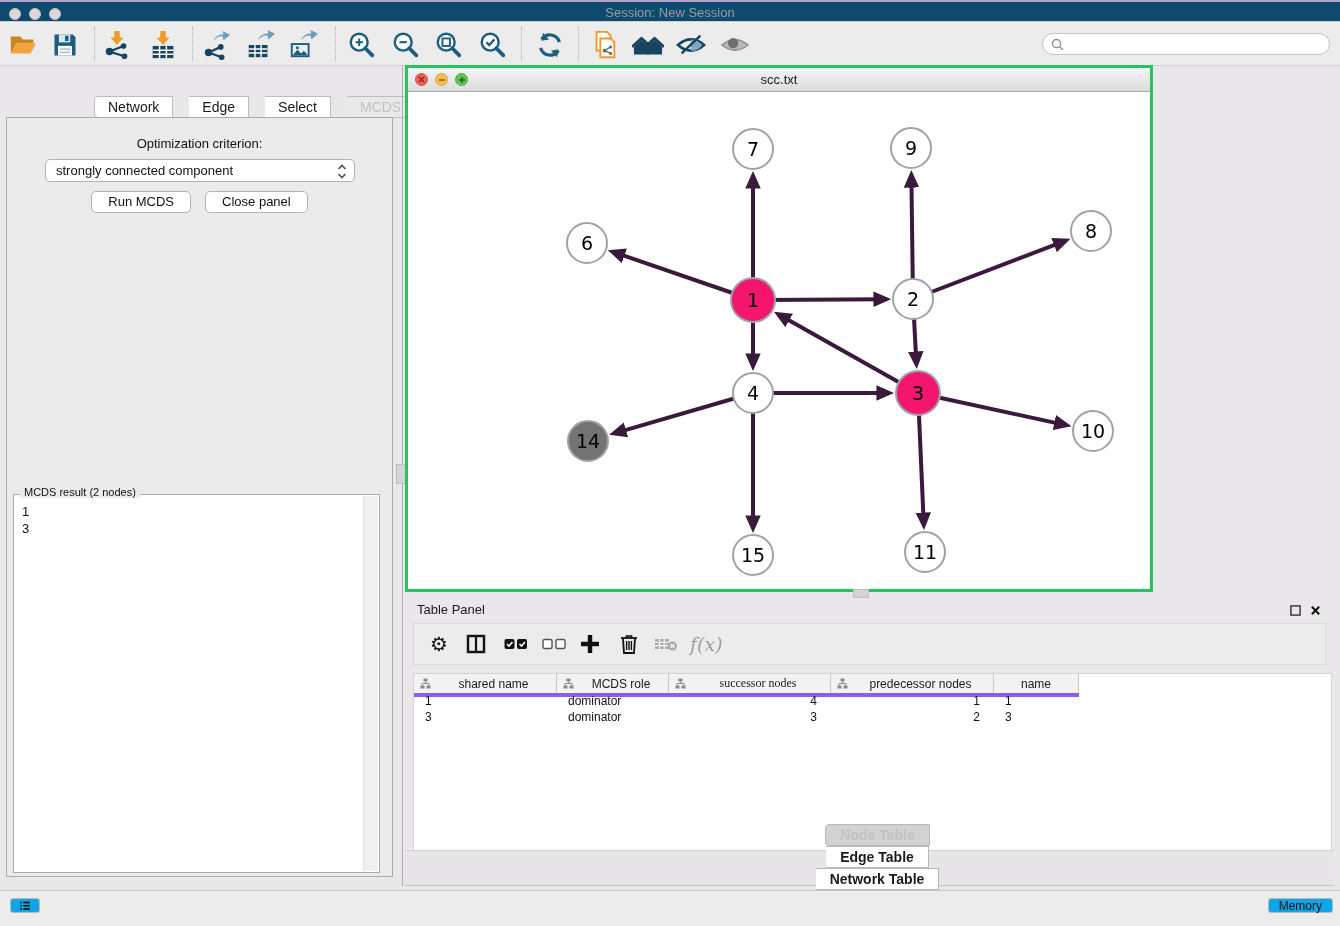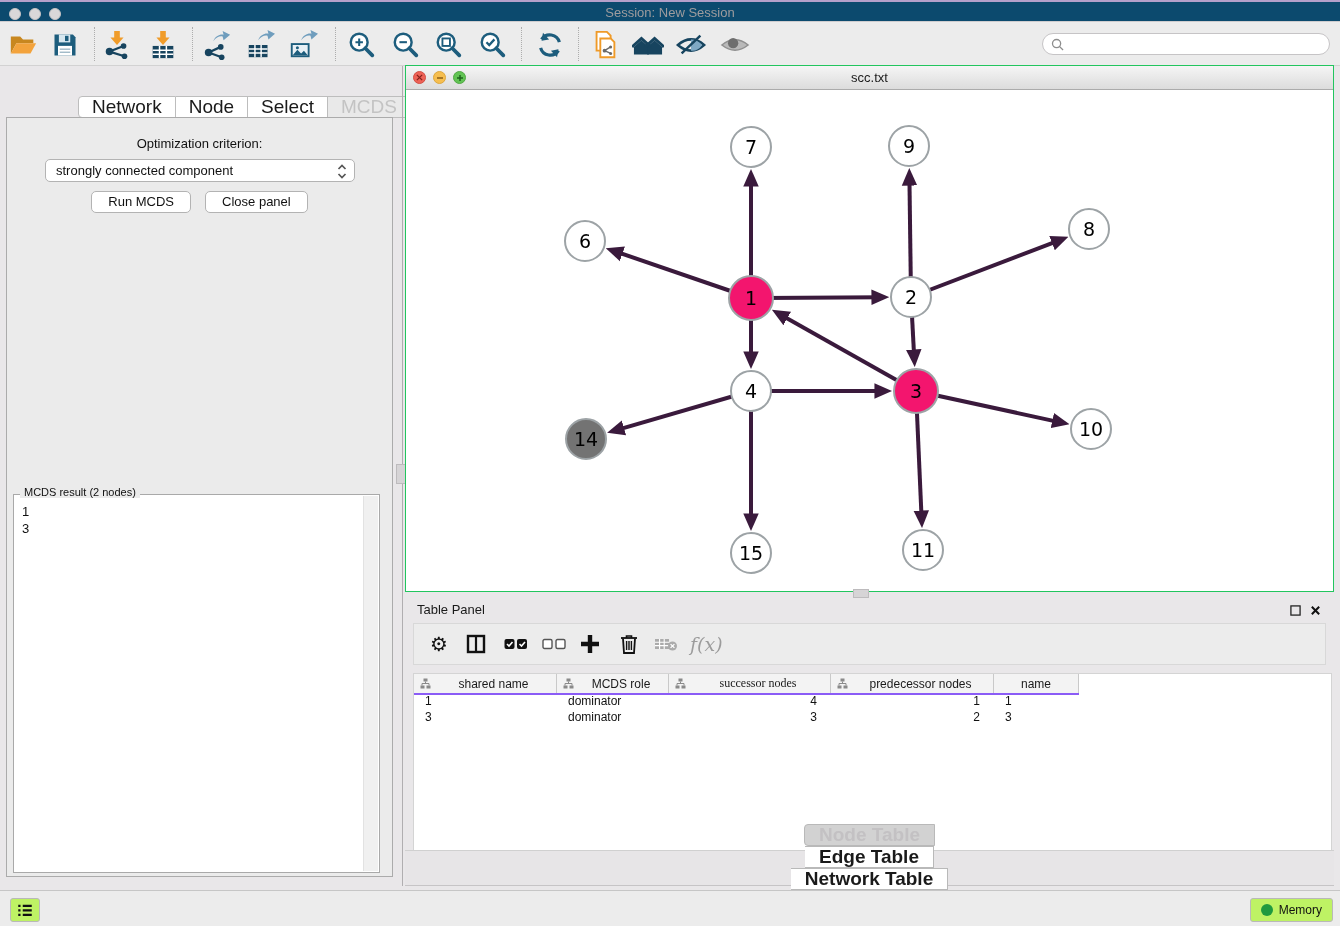--- a/index.html
+++ b/index.html
@@ -28,22 +28,22 @@
   .searchbox input{border:none;outline:none;background:transparent;font-size:12px;
     width:240px;margin-left:5px;font-family:"Liberation Sans",sans-serif;}
 
   
   .cpanel{position:absolute;left:0;top:66px;width:400px;height:820px;}
   .panel-head{position:absolute;left:0;top:0;width:100%;height:26px;}
   .panel-title{position:absolute;left:12px;top:5px;font-size:13px;color:#1a1a1a;}
   .winbtn{position:absolute;top:6px;width:14px;height:14px;display:flex;
     align-items:center;justify-content:center;}
   .cp-tabs{position:absolute;left:78px;top:30px;height:22px;display:flex;}
-  .seg{background:#fff;border:1px solid #bdbdbd;border-left:none;font-size:19px;
-    color:#1a1a1a;padding:0 13px;line-height:20px;height:22px;box-sizing:border-box;}
+  .seg{background:#fff;border:1px solid #bdbdbd;border-left:none;font-size:14px;
+    color:#1a1a1a;padding:0 13px;line-height:20px;height:22px;box-sizing:border-box;margin-left:16px;}
   .seg:first-child{border-left:1px solid #bdbdbd;border-radius:4px 0 0 4px;}
   .seg:last-child{border-radius:0 4px 4px 0;}
   .seg.active{background:#e9e9e9;color:#c3c3c3;}
   .cp-box{position:absolute;left:6px;top:51px;width:387px;height:760px;
     background:#ebebeb;border:1px solid #ababab;box-sizing:border-box;}
   .opt-label{position:absolute;left:0;right:0;top:18px;text-align:center;
     font-size:13px;color:#111;}
   .dropdown{position:absolute;left:38px;top:41px;width:310px;height:23px;
     background:#fff;border:1px solid #b3b3b3;border-radius:5px;box-sizing:border-box;
     display:flex;align-items:center;font-size:13px;color:#111;padding-left:10px;}
@@ -65,22 +65,22 @@
   
   .vsplit{position:absolute;left:400px;top:66px;width:5px;height:820px;}
   .vsplit .line{position:absolute;left:2px;top:0;bottom:0;width:1px;background:#b0aeb0;}
   .vsplit .grip{position:absolute;left:-4px;top:398px;width:12px;height:18px;
     background:#d6d4d6;border:1px solid #bdbbbd;}
   .hsplit{position:absolute;left:405px;top:592px;width:929px;height:5px;}
   .hsplit .grip{position:absolute;left:448px;top:-3px;width:14px;height:7px;
     background:#d6d4d6;border:1px solid #bdbbbd;}
 
   
-  .netwin{position:absolute;left:405px;top:65px;width:929px;height:527px;
-    background:#fff;border:1px solid #22c55e;box-sizing:border-box;}
+  .netwin{position:absolute;left:405px;top:65px;width:748px;height:527px;
+    background:#fff;border:3px solid #22c55e;box-sizing:border-box;}
   .netbar{position:absolute;left:0;top:0;right:0;height:23px;
     background:linear-gradient(#f5f5f5,#dcdcdc);border-bottom:1px solid #ababab;}
   .netbar .title{position:absolute;left:0;right:0;top:4px;text-align:center;
     font-size:13px;color:#1a1a1a;}
   .mac{position:absolute;top:5px;width:13px;height:13px;border-radius:50%;
     box-sizing:border-box;display:flex;align-items:center;justify-content:center;}
   .graph{position:absolute;left:0;top:23px;width:927px;height:500px;}
   .graph svg{position:absolute;left:0;top:0;}
   .gnode{position:absolute;border-radius:50%;border:2px solid #9da3a6;
     background:#fff;display:flex;align-items:center;justify-content:center;
@@ -88,39 +88,39 @@
 
   
   .tpanel{position:absolute;left:405px;top:597px;width:929px;height:289px;
     border-bottom:1px solid #c6c4c6;box-sizing:border-box;}
   .ttoolbar{position:absolute;left:8px;right:8px;top:26px;height:42px;
     background:#ececec;border:1px solid #d8d8d8;box-sizing:border-box;}
   .tti{position:absolute;top:0;height:40px;display:flex;align-items:center;}
   .twhite{position:absolute;left:8px;right:2px;top:76px;height:178px;background:#fff;
     border:1px solid #d4d4d4;border-bottom:none;box-sizing:border-box;}
   .thead{position:absolute;left:0;top:0;height:19px;display:flex;
-    background:#f3f3f3;border-bottom:2px solid #8b5cf6;}
+    background:#f3f3f3;border-bottom:4px solid #8b5cf6;}
   .th{position:relative;display:flex;align-items:center;box-sizing:border-box;
     border-right:1px solid #c9c9c9;font-size:12px;color:#1a1a1a;}
   .th .lbl{flex:1;text-align:center;}
   .th .hicon{margin-left:6px;}
   .trow{position:absolute;left:0;display:flex;height:16px;font-size:12px;color:#111;}
   .td{box-sizing:border-box;line-height:16px;white-space:nowrap;overflow:hidden;}
   .ttabs{position:absolute;left:0;right:0;bottom:0;height:34px;background:#e7e5e7;
     border-top:1px solid #d0d0d0;display:flex;align-items:center;justify-content:center;flex-direction:column;}
   .ttabs .seg{font-weight:bold;color:#1a1a1a;background:#fff;border-color:#b9b9b9;
     line-height:20px;height:22px;padding:0 14px;}
   .ttabs .seg.active{background:#d2d2d2;color:#c3c1c3;}
 
   
   .statusbar{position:absolute;left:0;top:890px;width:100%;height:36px;
     background:#ececec;border-top:1px solid #c6c6c6;box-sizing:border-box;}
-  .sbtn{position:absolute;top:7px;height:24px;background:#bef264;
+  .sbtn{position:absolute;top:7px;height:15px;background:#0ea5e9;
     border:1px solid #b9b9b9;border-radius:3px;box-sizing:border-box;
-    display:flex;align-items:center;justify-content:center;}
+    display:flex;align-items:center;justify-content:center;flex-direction:column;}
 </style>
 </head>
 <body>
 
 <div class="app">
 
   <div class="titlebar">
     <span class="tl" style="left:9px"></span>
     <span class="tl" style="left:29px"></span>
     <span class="tl" style="left:49px"></span>
@@ -262,21 +262,21 @@
         <circle cx="6" cy="6" r="4.4" fill="none" stroke="#8d8d8d" stroke-width="1.4"></circle>
         <path d="M9.3 9.3 L13 13" stroke="#8d8d8d" stroke-width="1.4"></path>
       </svg>
       <input type="text" placeholder="" style="">
     </div>
   </div>
 
   <div class="cpanel">
     <div class="cp-tabs">
         <div class="seg">Network</div>
-        <div class="seg">Node</div>
+        <div class="seg">Edge</div>
         <div class="seg">Select</div>
         <div class="seg active">MCDS</div>
       </div>
     <div class="cp-box">
       <div class="opt-label">Optimization criterion:</div>
       <div class="dropdown">
         <span>strongly connected component</span>
         <span class="stepper">
           <svg width="10" height="17" viewBox="0 0 10 17">
             <path d="M1.5 6 L5 2.5 L8.5 6" fill="none" stroke="#555" stroke-width="1.7"></path>

